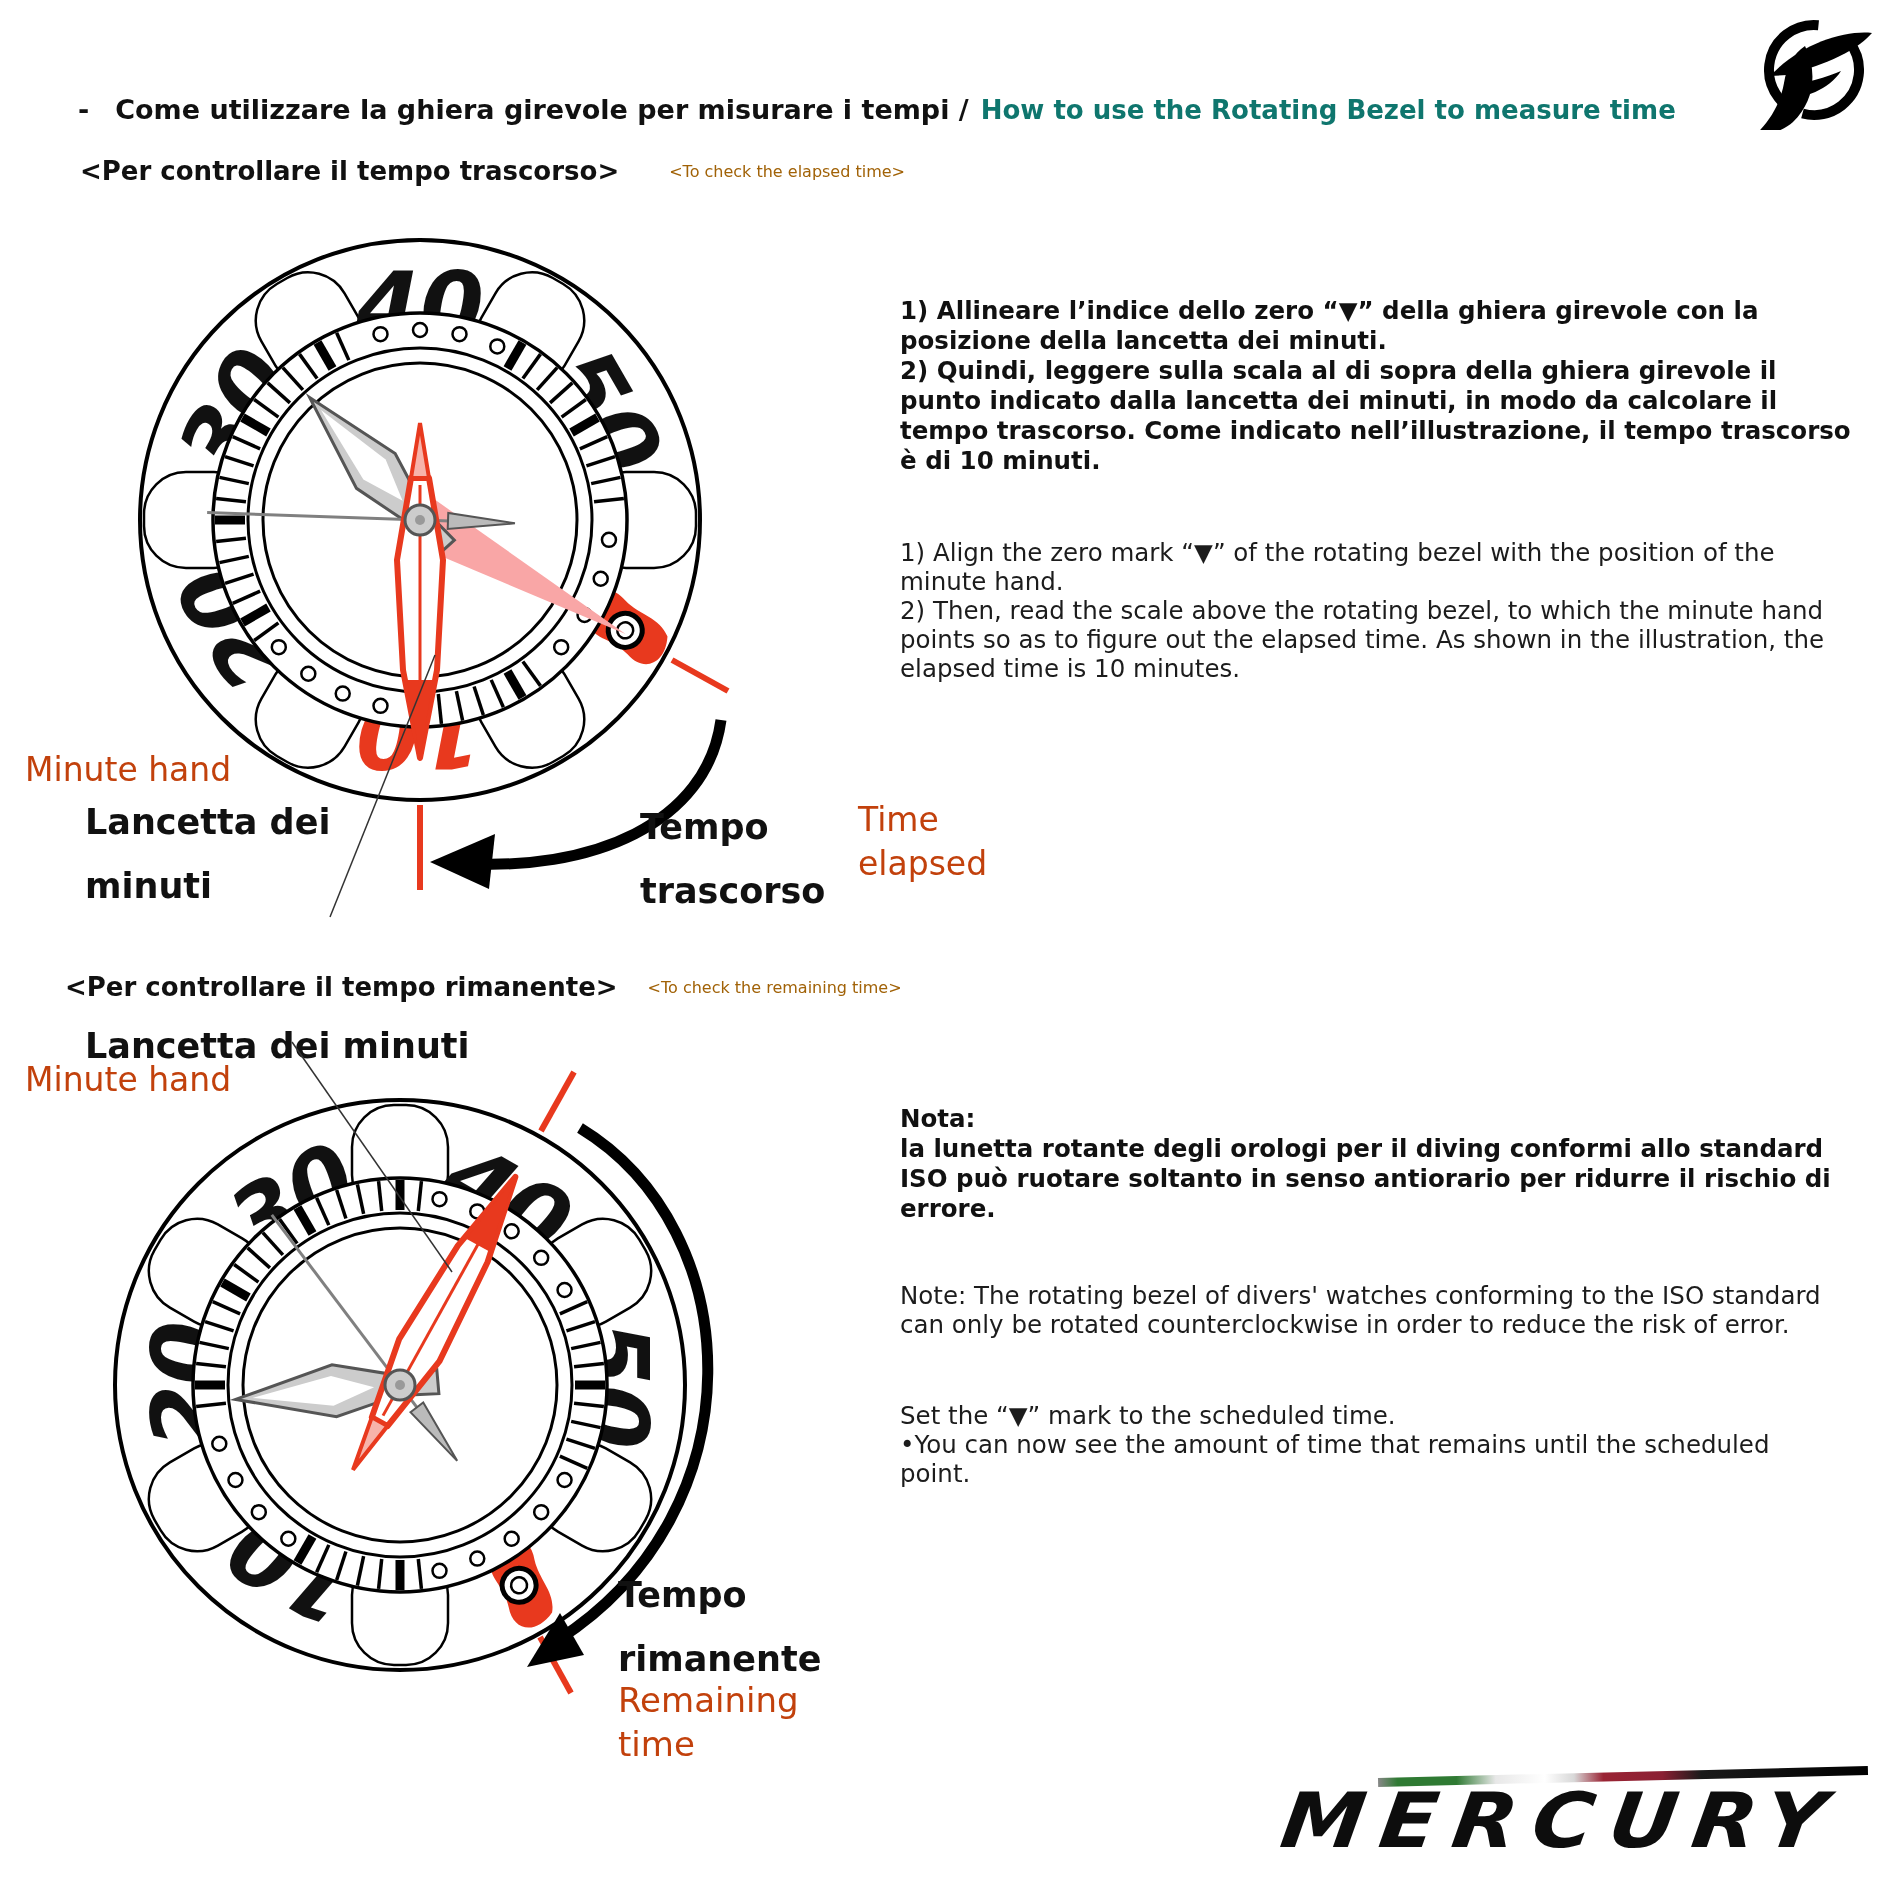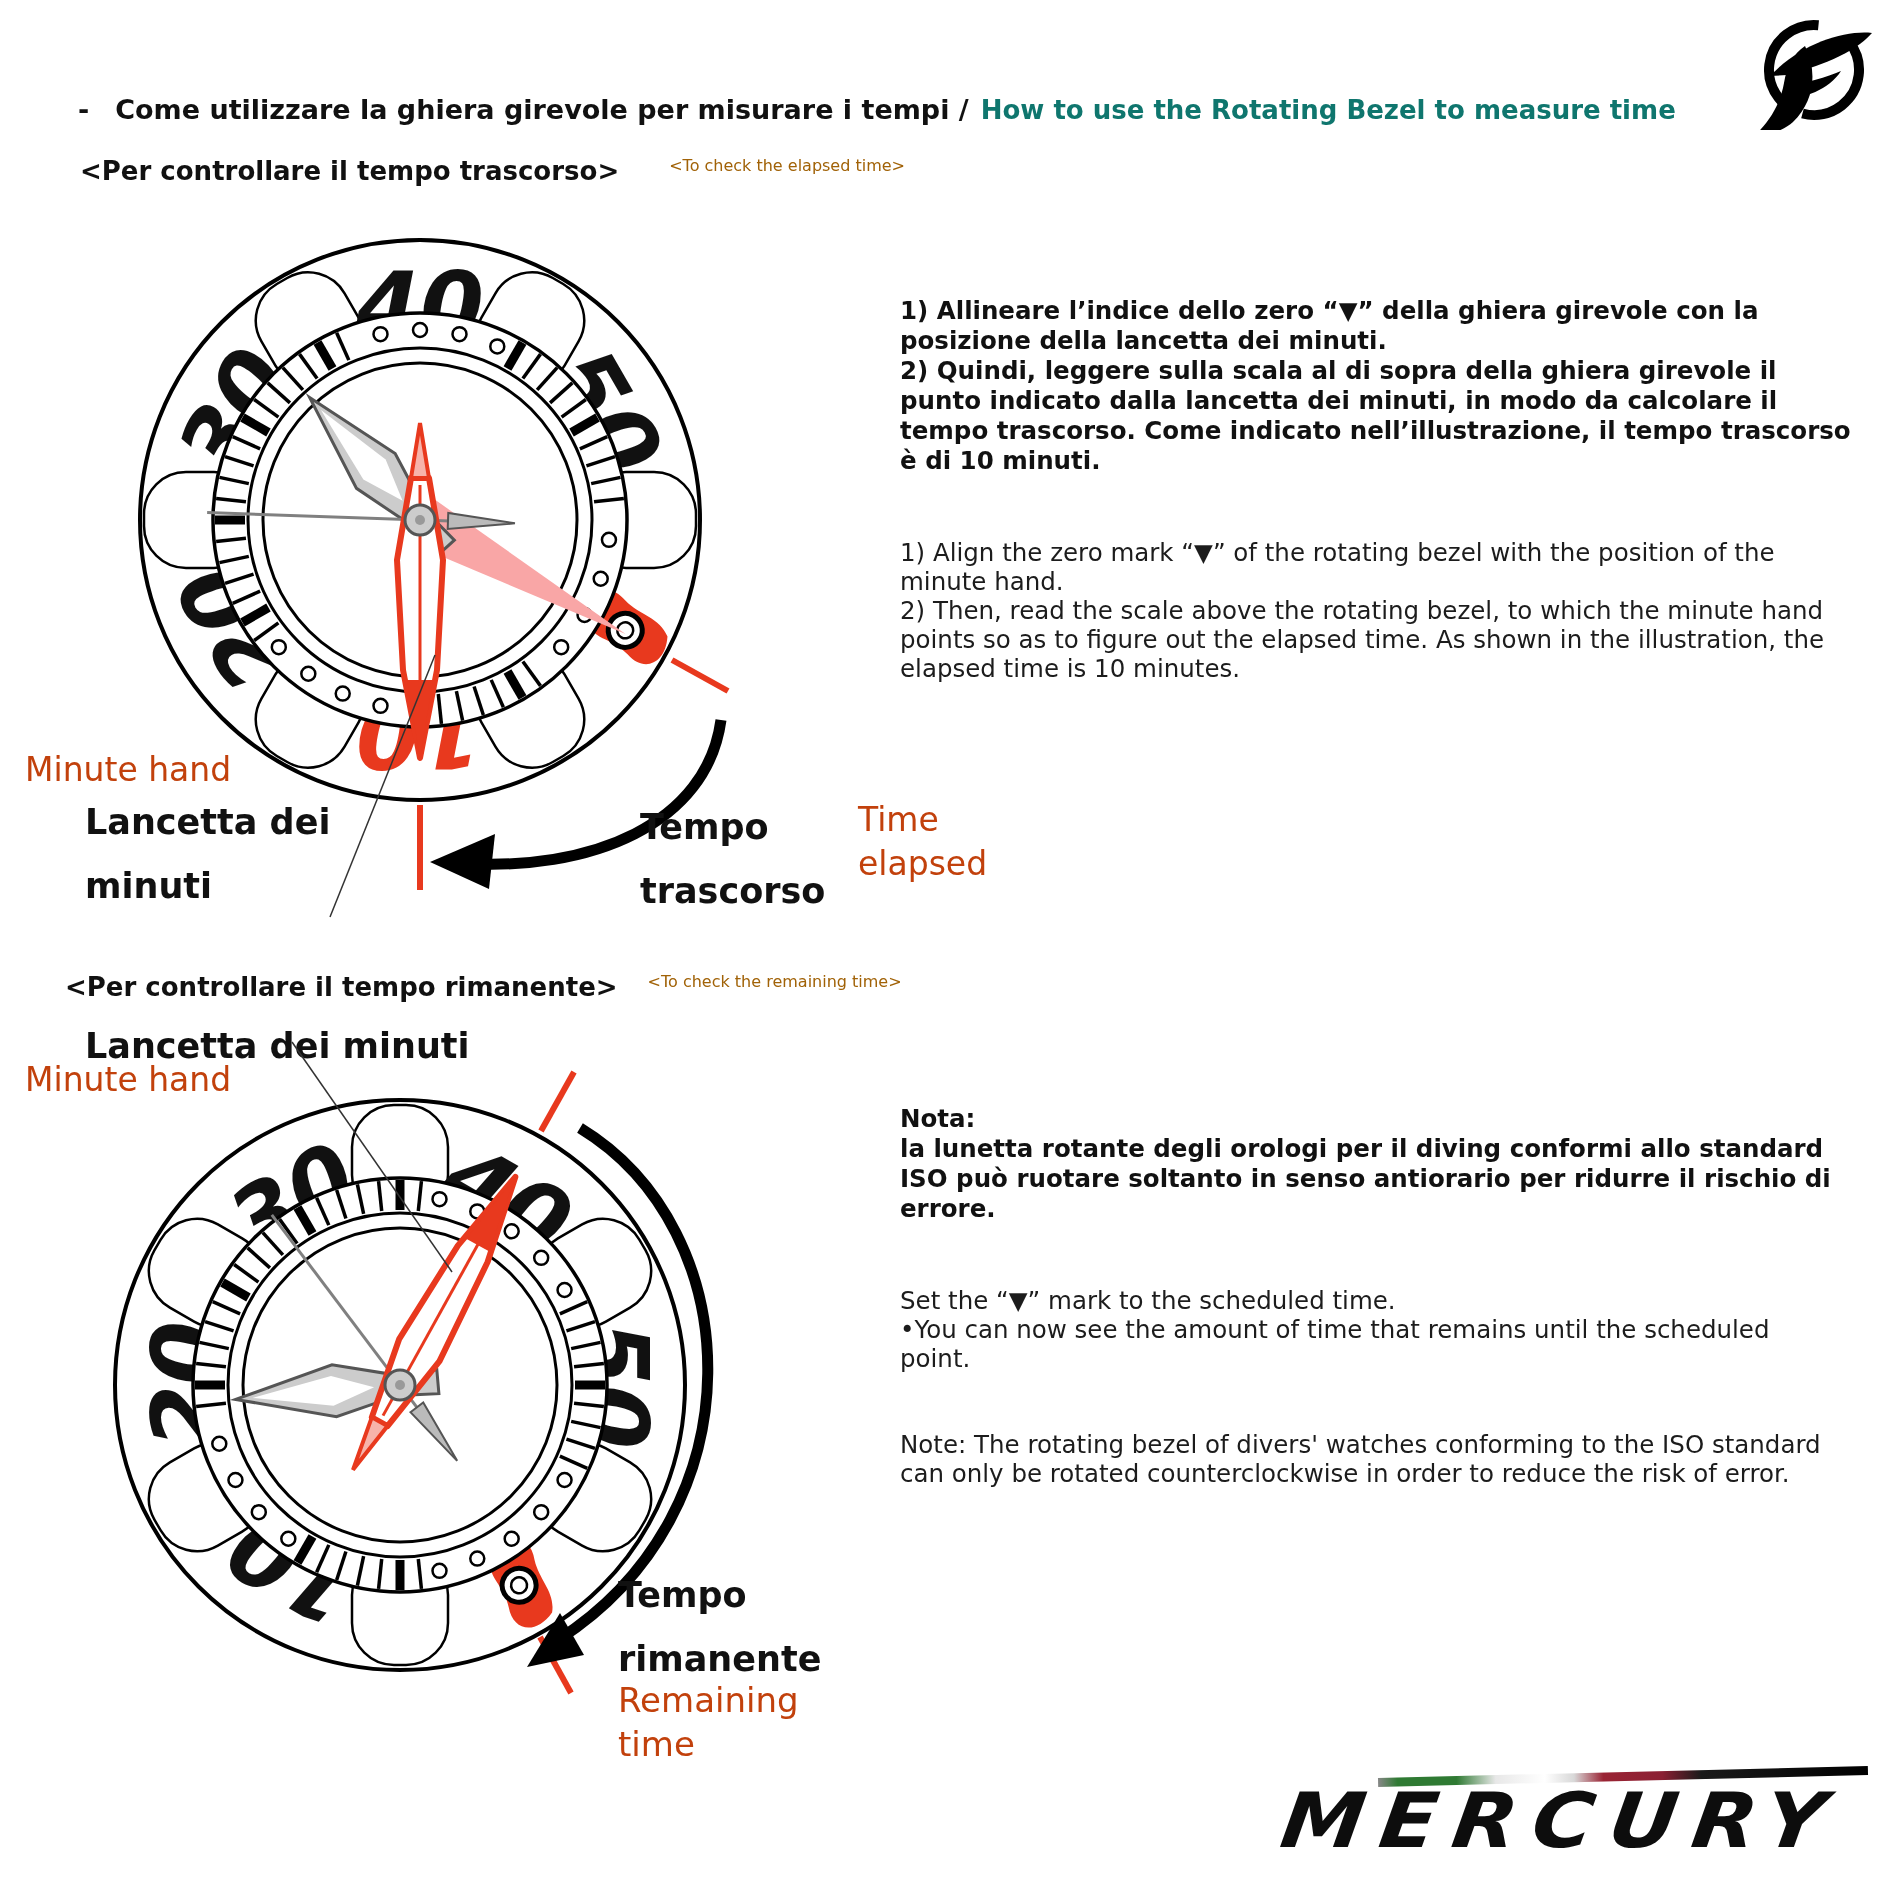--- a/index.html
+++ b/index.html
@@ -5,21 +5,21 @@
   html,body{margin:0;padding:0;background:#fff;}
   #page{position:relative;width:1890px;height:1890px;background:#fff;overflow:hidden;
         font-family:"DejaVu Sans","Liberation Sans",sans-serif;color:#111;}
   .abs{position:absolute;}
   .b{font-weight:bold;}
   .multiline{white-space:pre-line;}
   
   #title-row{left:78px;top:94px;display:flex;align-items:baseline;font-size:27px;}
   #title-row .dash{margin-right:26px;font-weight:bold;}
   #title-row .en{font-weight:bold;font-size:26px;margin-left:12px;color:#0f766e;}
-  .section-heading{display:flex;align-items:flex-start;font-size:26px;}
+  .section-heading{display:flex;align-items:center;font-size:26px;}
   .section-heading .en{font-weight:normal;font-size:16px;color:#a16207;}
   
   .col{left:900px;width:960px;}
   .para-it{font-weight:bold;font-size:24.5px;line-height:30px;}
   .para-en{font-weight:normal;font-size:24.5px;line-height:29px;color:#1c1c1c;}
   
   .lbl-en{font-size:33px;line-height:44px;color:#c2410c;}
   .lbl-it{font-size:35px;line-height:64px;font-weight:bold;}
   svg text.bezel{font-family:"DejaVu Sans","Liberation Sans",sans-serif;
        font-weight:bold;font-style:italic;font-size:92px;text-anchor:middle;}
@@ -304,25 +304,25 @@
 
     <path d="M 500 88 C 668 190 680 470 478 600" fill="none" stroke="#000" stroke-width="11"></path>
     <polygon points="447,627 504,615 480,573" fill="#000"></polygon>
   </svg>
 
   <div class="abs col" style="top:1046px">
     <div class="para-it multiline" style="margin-top:58px">Nota:
 la lunetta rotante degli orologi per il diving conformi allo standard
 ISO può ruotare soltanto in senso antiorario per ridurre il rischio di
 errore.</div>
+    <div class="para-en multiline" style="margin-top:57px">Note: The rotating bezel of divers' watches conforming to the ISO standard
+can only be rotated counterclockwise in order to reduce the risk of error.</div>
     <div class="para-en multiline" style="margin-top:62px">Set the “▼” mark to the scheduled time.
 •You can now see the amount of time that remains until the scheduled
 point.</div>
-    <div class="para-en multiline" style="margin-top:57px">Note: The rotating bezel of divers' watches conforming to the ISO standard
-can only be rotated counterclockwise in order to reduce the risk of error.</div>
   </div>
 
   <div class="abs lbl-it multiline" style="left:618px;top:1563px">Tempo
 rimanente</div>
   <div class="abs lbl-en multiline" style="left:618px;top:1678px;font-size:34px">Remaining
 time</div>
 
   <div class="abs" id="mercury">
     <div class="stripe"></div>
     <div class="word">MERCURY</div>

